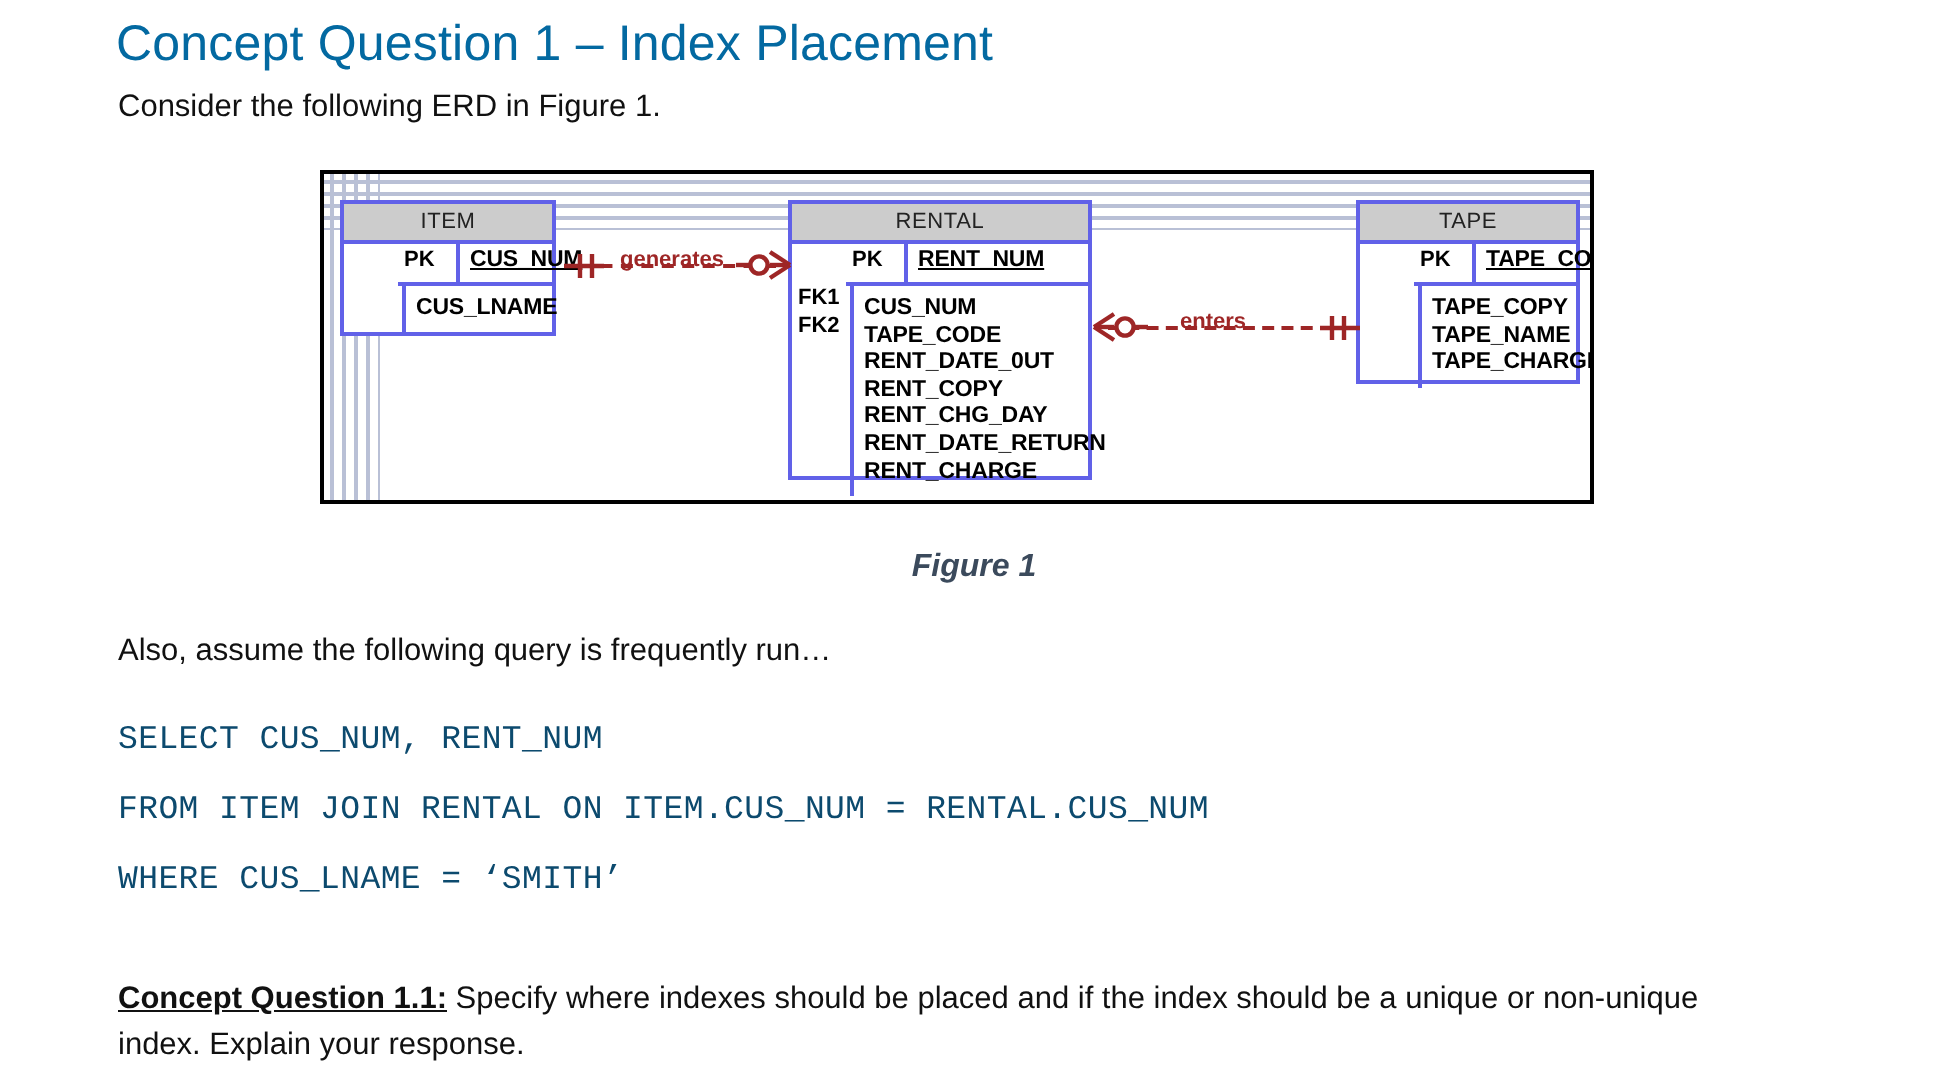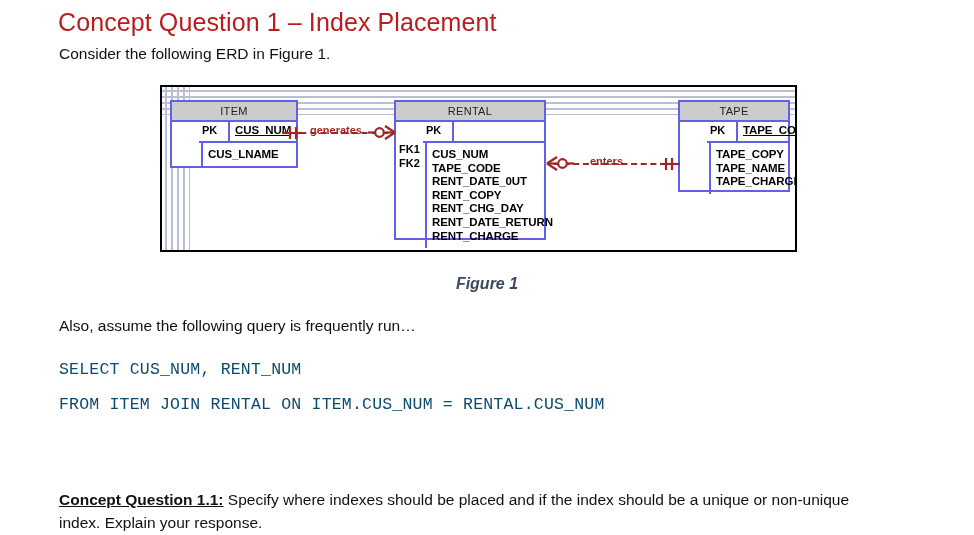--- a/index.html
+++ b/index.html
@@ -18,21 +18,21 @@
   }
 
   
   .page-title {
     position: absolute;
     left: 58px;
     top: 8px;
     font-size: 25px;
     font-weight: 400;
     letter-spacing: 0.1px;
-    color: #b91c1c;
+    color: #0369a1;
     white-space: nowrap;
   }
   .intro-line {
     position: absolute;
     left: 59px;
     top: 45px;
     font-size: 15.5px;
     color: #111111;
     white-space: nowrap;
   }
@@ -174,21 +174,21 @@
   }
   .attr-list div, .key-list div {
     line-height: 13.6px;
     white-space: nowrap;
   }
   .key-list {
     padding-top: 0;
   }
 
   
-  #entity-item     { left: 8px;   top: 13px; width: 128px; height: 68px; }
+  #entity-item     { left: 8px;   top: 13px; width: 108px; height: 68px; }
   #entity-rental   { left: 232px; top: 13px; width: 152px; height: 140px; }
   #entity-tape     { left: 516px; top: 13px; width: 112px; height: 92px; }
 
   
   .rel-line {
     position: absolute;
     height: 0;
     border-top: 2px dashed #9e2626;
   }
   .rel-label {
@@ -230,20 +230,21 @@
             </div>
         </div>
       </div>
     </div>
 
     <div class="entity" id="entity-rental">
       <div class="entity-title">RENTAL</div>
       <div class="entity-body">
         <div class="pk-row">
           <div class="key-col">PK</div>
+          <div class="name-col pk-name">RENT_NUM</div>
         </div>
         <div class="attr-row">
           <div class="key-col key-list">
               <div>FK1</div>
               <div>FK2</div>
             </div>
           <div class="name-col attr-list">
               <div>CUS_NUM</div>
               <div>TAPE_CODE</div>
               <div>RENT_DATE_0UT</div>
@@ -329,17 +330,18 @@
   </div>
 </div>
 
 <div class="figure-caption">Figure 1</div>
 
 <div class="query-intro">Also, assume the following query is frequently run…</div>
 
 <div class="sql-block">
   <div class="sql-line">SELECT CUS_NUM, RENT_NUM</div>
   <div class="sql-line">FROM ITEM JOIN RENTAL ON ITEM.CUS_NUM = RENTAL.CUS_NUM</div>
+  <div class="sql-line">WHERE CUS_LNAME = ‘SMITH’</div>
 </div>
 
 <div class="question-block">
   <span class="question-label">Concept Question 1.1:</span><span> Specify where indexes should be placed and if the index should be a unique or non-unique index. Explain your response.</span>
 </div>
 
 </body></html>

